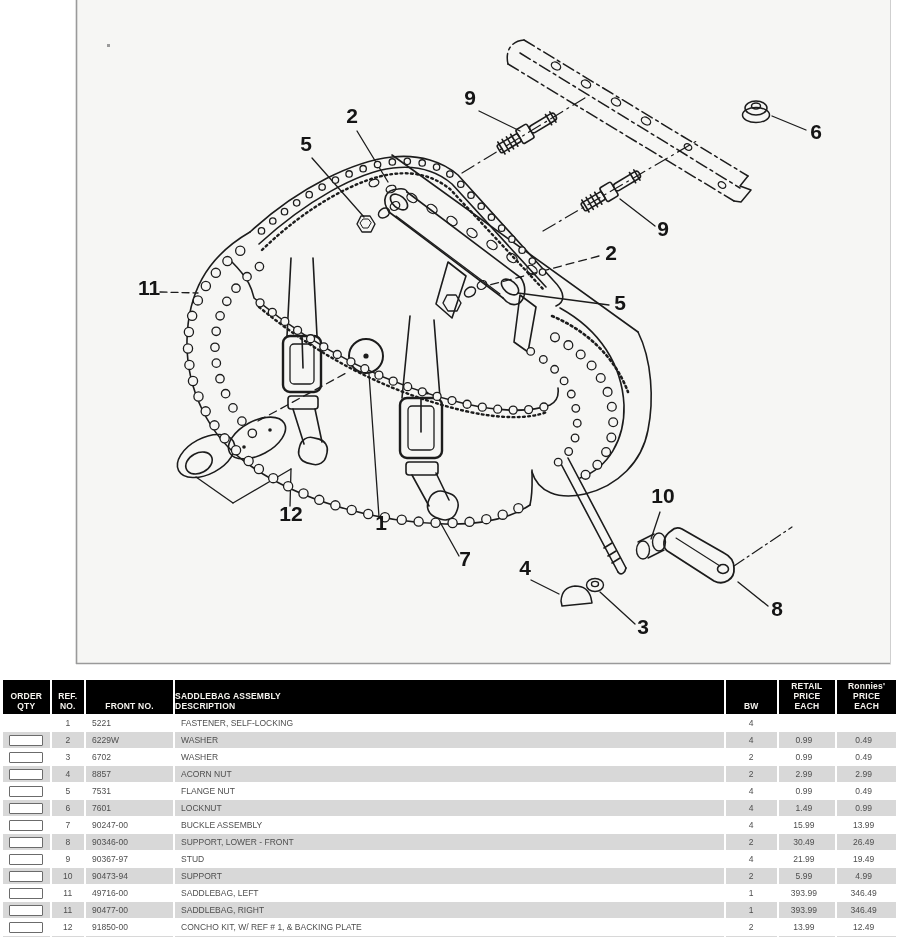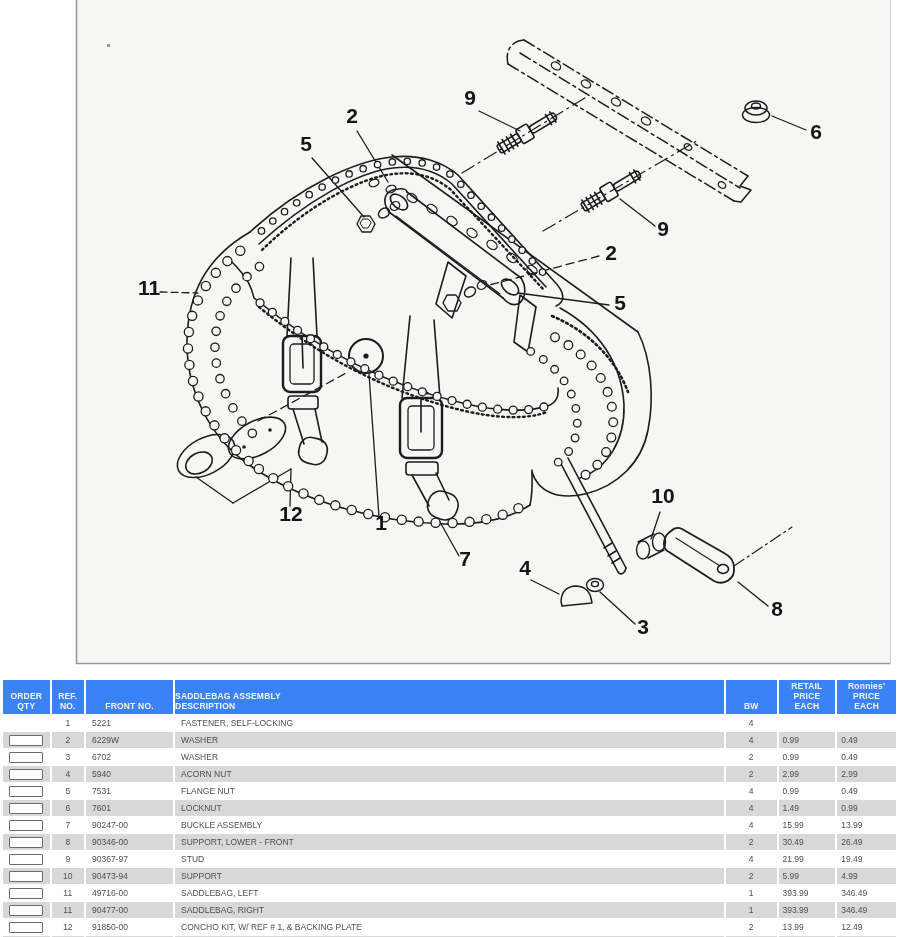--- a/index.html
+++ b/index.html
@@ -2,29 +2,29 @@
 <html><head>
 <meta charset="utf-8">
 <style>
   html,body{margin:0;padding:0;background:#fff;}
   .page{position:relative;width:900px;height:937px;background:#ffffff;overflow:hidden;
         font-family:"Liberation Sans", sans-serif;}
   .diagram-wrap{position:absolute;left:0;top:0;width:900px;height:666px;}
   svg text.callout{font-family:"Liberation Sans", sans-serif;font-weight:bold;font-size:21px;fill:#151515;}
   .parts-table{position:absolute;left:1px;top:679px;width:897px;border-collapse:separate;
                border-spacing:2px 1px;table-layout:fixed;font-size:8.5px;color:#4e4e4e;}
-  .parts-table th{background:#3b82f6;color:#f5f3ee;font-weight:bold;vertical-align:bottom;
+  .parts-table th{background:#000000;color:#f5f3ee;font-weight:bold;vertical-align:bottom;
                   text-align:center;padding:2px 2px 3px 2px;line-height:1.15;white-space:pre-line;
                   font-size:8.5px;letter-spacing:.2px;}
   .parts-table th.left{text-align:left;padding-left:0;}
   .parts-table td{height:14px;padding:1px 4px;vertical-align:middle;line-height:1.1;
                   white-space:nowrap;overflow:hidden;}
   .parts-table tr.alt td{background:#d8d8d8;}
   .parts-table td.c{text-align:center;}
-  .parts-table td.r{text-align:left;padding-right:10px;}
+  .parts-table td.r{text-align:center;padding-right:10px;}
   .parts-table td.l{text-align:left;padding-left:6px;}
   .order-input{width:32px;height:9px;border:1px solid #6b6b6b;background:#fff;border-radius:1px;
                display:block;margin:0 2px;padding:0;font-size:8px;}
 </style>
 </head>
 <body>
 
 <div class="page">
 
   <div class="diagram-wrap">
@@ -428,21 +428,21 @@
           <td class="l">WASHER</td>
           <td class="c">2</td>
           <td class="r">0.99</td>
           <td class="r">0.49</td>
         </tr>
         <tr class="alt">
           <td class="c">
             <input type="text" class="order-input" style="">
           </td>
           <td class="c">4</td>
-          <td class="l">5940</td>
+          <td class="l">8857</td>
           <td class="l">ACORN NUT</td>
           <td class="c">2</td>
           <td class="r">2.99</td>
           <td class="r">2.99</td>
         </tr>
         <tr>
           <td class="c">
             <input type="text" class="order-input" style="">
           </td>
           <td class="c">5</td>

